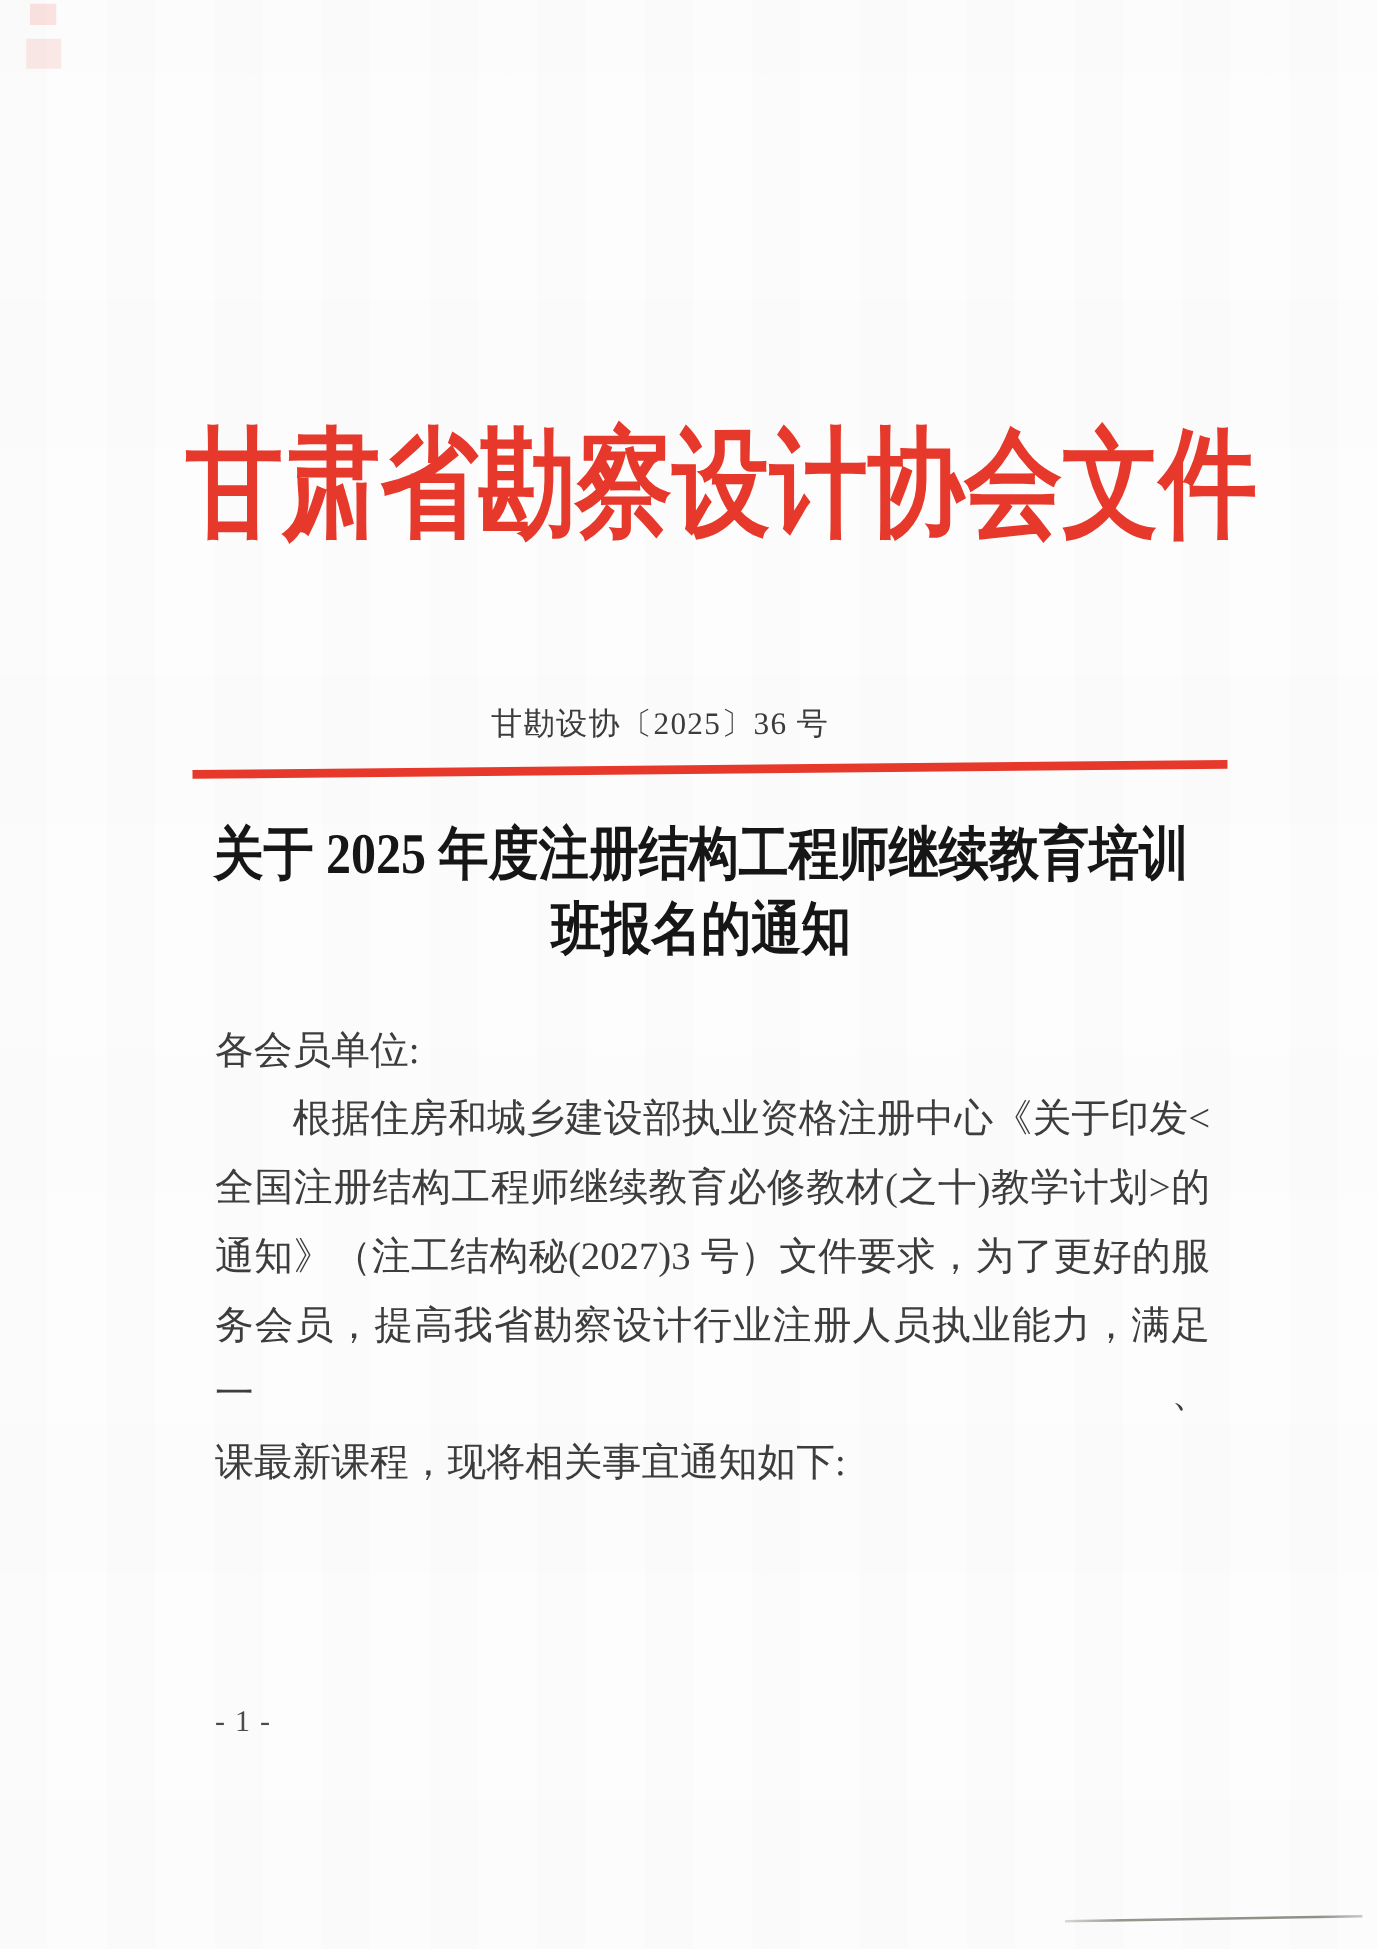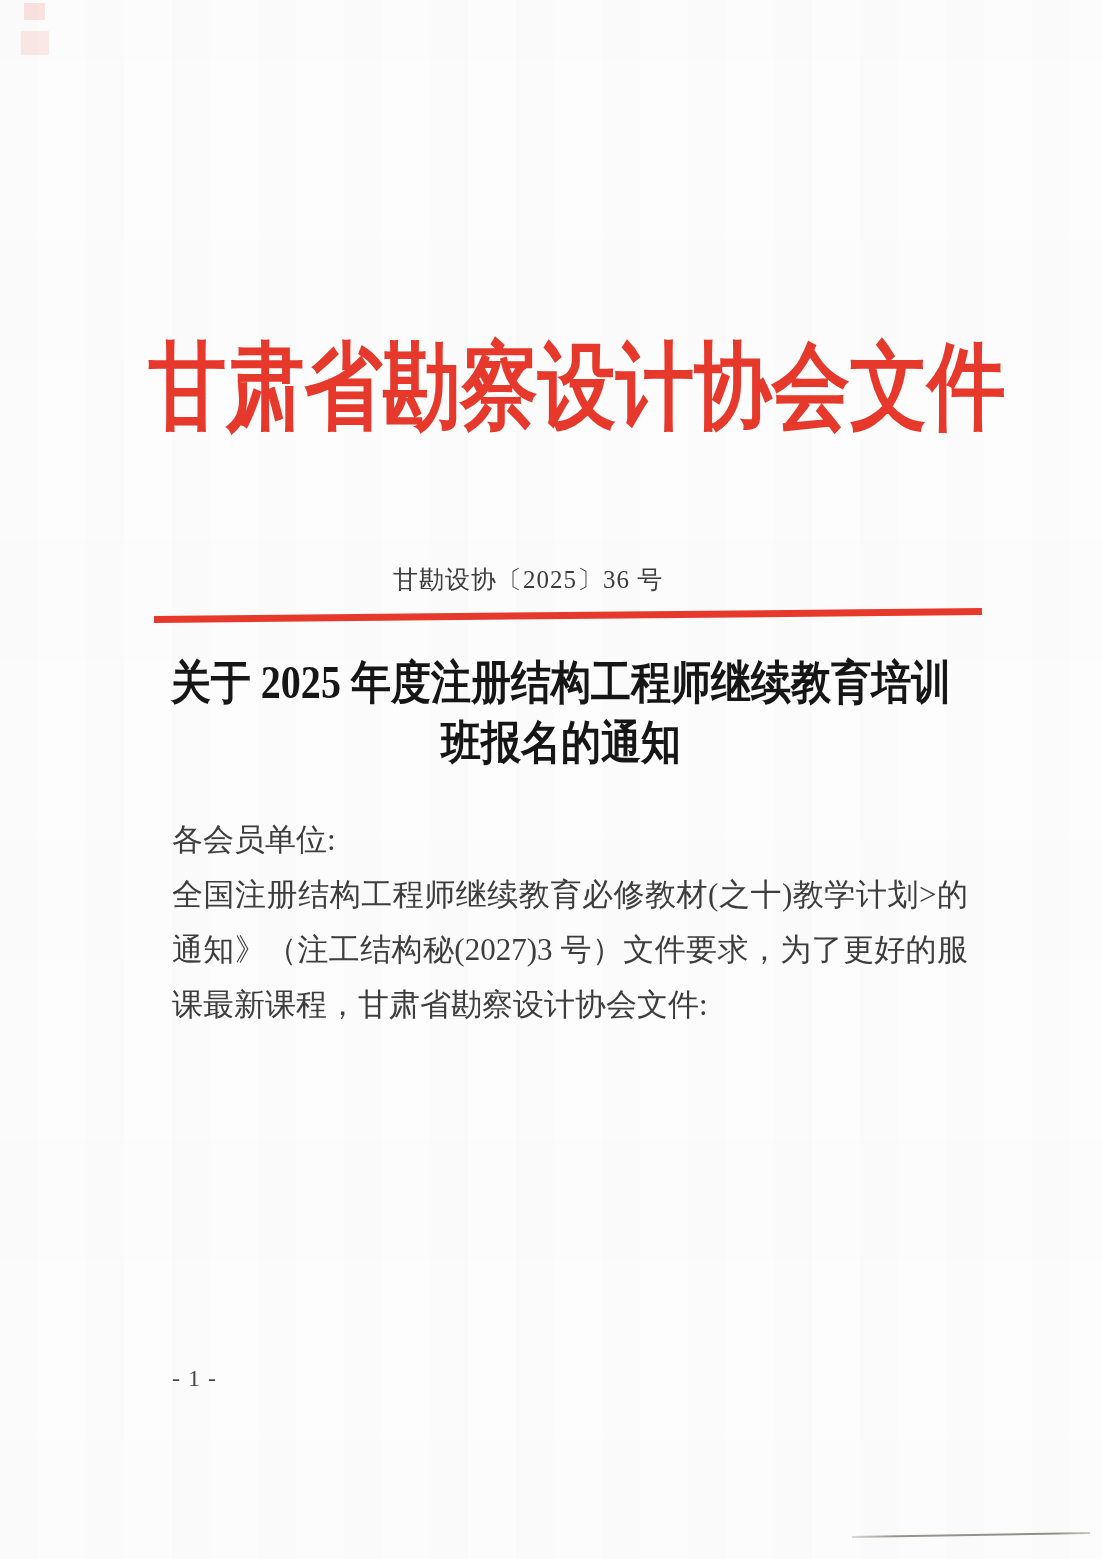--- a/index.html
+++ b/index.html
@@ -109,22 +109,24 @@
 
   <div class="red-divider"></div>
 
   <div class="notice-title">
     <div>关于 2025 年度注册结构工程师继续教育培训</div>
     <div>班报名的通知</div>
   </div>
 
   <div class="body-text">
     <div class="line">各会员单位:</div>
+    <div class="line justify indent">根据住房和城乡建设部执业资格注册中心《关于印发&lt;</div>
     <div class="line justify">全国注册结构工程师继续教育必修教材(之十)教学计划&gt;的</div>
     <div class="line justify">通知》（注工结构秘(2027)3 号）文件要求，为了更好的服</div>
-    <div class="line">课最新课程，甘肃省勘察设计协会文件:</div>
+    <div class="line justify">务会员，提高我省勘察设计行业注册人员执业能力，满足一、</div>
+    <div class="line">课最新课程，现将相关事宜通知如下:</div>
   </div>
 
   <div class="page-number">- 1 -</div>
 
   <div class="bottom-scan-line"></div>
 
 </div>
 
 </body></html>

